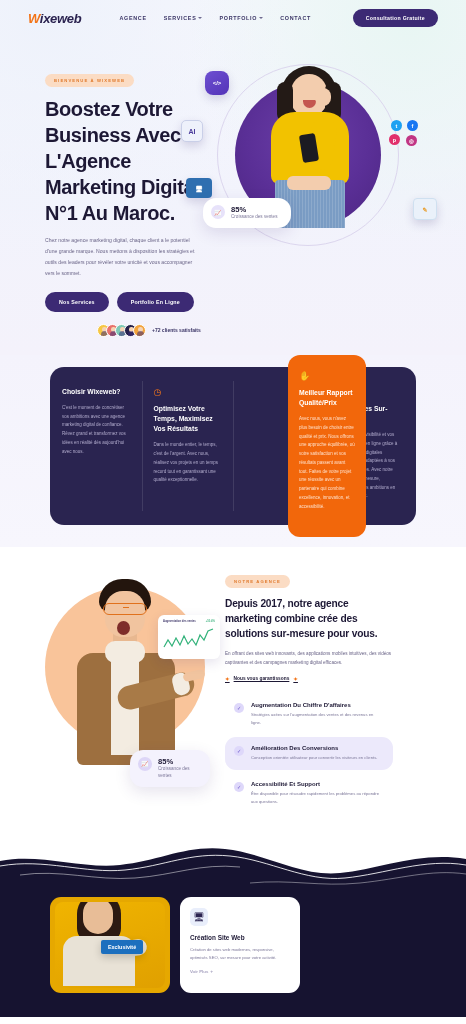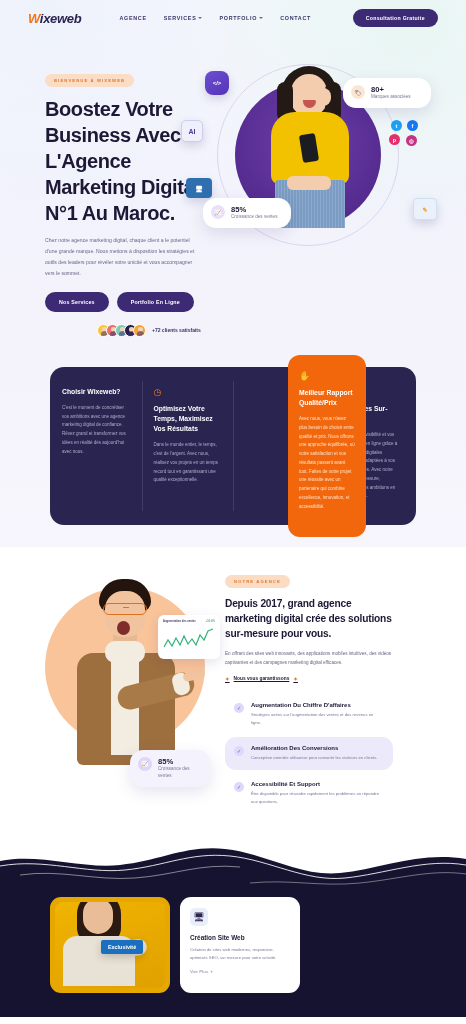--- a/index.html
+++ b/index.html
@@ -330,27 +330,20 @@
         <div class="chip chip-mon">🖥</div>
         <div class="chip chip-doc">✎</div>
 
         <div class="socials">
           <div class="s-dot sd1">t</div>
           <div class="s-dot sd2">f</div>
           <div class="s-dot sd3">p</div>
           <div class="s-dot sd4">◎</div>
         </div>
 
-        <div class="float" style="left:148px; top:20px; width:88px;">
-          <div class="float-ico" style="background:#fbe6d4;">🏷</div>
-          <div>
-            <div class="f-num">80+</div>
-            <div class="f-lab">Marques associées</div>
-          </div>
-        </div>
 
         <div class="float" style="left:8px; top:140px; width:88px;">
           <div class="float-ico" style="background:#e7e2fa;">📈</div>
           <div>
             <div class="f-num">85%</div>
             <div class="f-lab">Croissance des ventes</div>
           </div>
         </div>
       </div>
     </div>
@@ -408,21 +401,21 @@
         <div class="float-ico" style="background:#ddd6f7;">📈</div>
         <div>
           <div class="f-num">85%</div>
           <div class="f-lab">Croissance des ventes</div>
         </div>
       </div>
     </div>
 
     <div class="ag-right">
       <div class="badge-pill-2">NOTRE AGENCE</div>
-      <h2 class="ag-title">Depuis 2017, grand agence marketing digital crée des solutions sur-mesure pour vous.</h2>
+      <h2 class="ag-title">Depuis 2017, notre agence marketing combine crée des solutions sur-mesure pour vous.</h2>
       <div class="ag-p">En offrant des sites web innovants, des applications mobiles intuitives, des vidéos captivantes et des campagnes marketing digital efficaces.</div>
       <div class="ag-link">
         <span class="spark">✦</span>
         <span>Nous vous garantissons</span>
         <span class="spark">✦</span>
       </div>
 
       <div class="bene">
         <div class="b-check">✓</div>
         <div>

